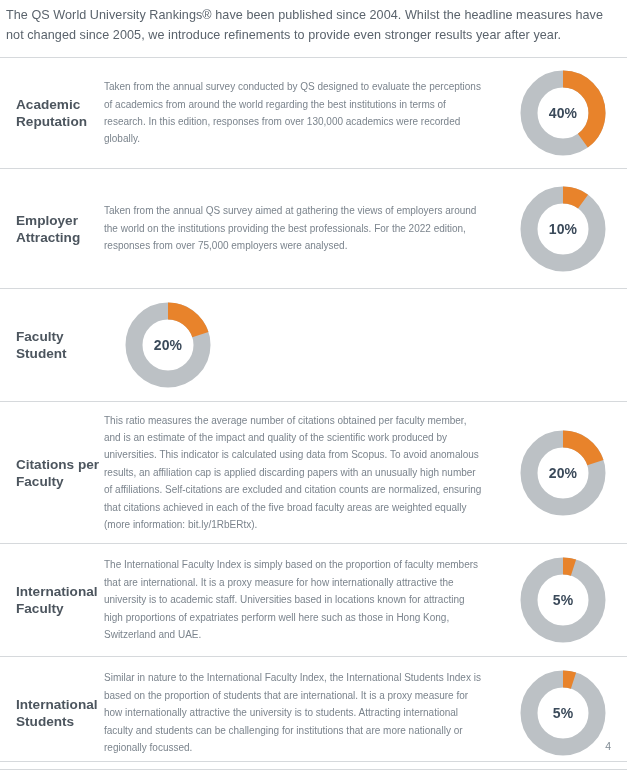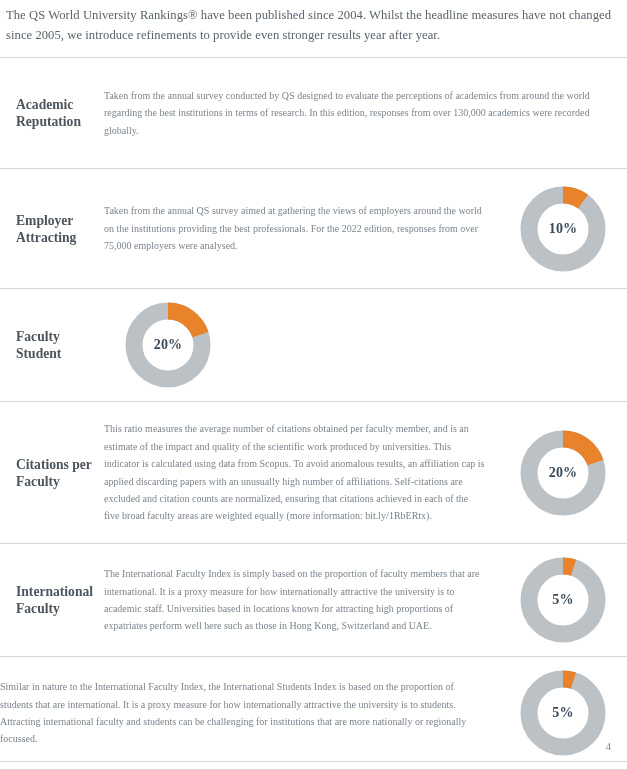--- a/index.html
+++ b/index.html
@@ -14,21 +14,20 @@
     color: #5b6770;
     position: relative;
     overflow: hidden;
   }
 
   .page {
     width: 627px;
     height: 770px;
     position: relative;
     box-sizing: border-box;
-    font-family: Liberation Serif, serif;
   }
 
   
   .intro {
     padding: 6px 10px 0 6px;
     font-size: 12.6px;
     line-height: 19.5px;
     color: #5a636c;
     letter-spacing: 0.005em;
   }
@@ -122,20 +121,29 @@
 
   <div class="intro">
     <p>The QS World University Rankings® have been published since 2004. Whilst the headline measures have not changed since 2005, we introduce refinements to provide even stronger results year after year.</p>
   </div>
 
   <div class="criteria-table">
 
     <div class="criteria-row row-h-111">
       <div class="crit-title">Academic Reputation</div>
       <div class="crit-desc">Taken from the annual survey conducted by QS designed to evaluate the perceptions of academics from around the world regarding the best institutions in terms of research. In this edition, responses from over 130,000 academics were recorded globally.</div>
+      <div class="crit-chart">
+        <div class="donut">
+          <svg width="92" height="92" viewBox="0 0 92 92">
+            <circle cx="46" cy="46" r="34" fill="none" stroke="#BCC1C5" stroke-width="17"></circle>
+            <circle cx="46" cy="46" r="34" fill="none" stroke="#E8832B" stroke-width="17" stroke-dasharray="85.45 128.18" transform="rotate(-90 46 46)"></circle>
+          </svg>
+          <div class="donut-label">40%</div>
+        </div>
+      </div>
     </div>
 
     <div class="criteria-row row-h-120">
       <div class="crit-title">Employer Attracting</div>
       <div class="crit-desc">Taken from the annual QS survey aimed at gathering the views of employers around the world on the institutions providing the best professionals. For the 2022 edition, responses from over 75,000 employers were analysed.</div>
       <div class="crit-chart">
         <div class="donut">
           <svg width="92" height="92" viewBox="0 0 92 92">
             <circle cx="46" cy="46" r="34" fill="none" stroke="#BCC1C5" stroke-width="17"></circle>
             <circle cx="46" cy="46" r="34" fill="none" stroke="#E8832B" stroke-width="17" stroke-dasharray="21.36 192.27" transform="rotate(-90 46 46)"></circle>
@@ -180,20 +188,21 @@
           <svg width="92" height="92" viewBox="0 0 92 92">
             <circle cx="46" cy="46" r="34" fill="none" stroke="#BCC1C5" stroke-width="17"></circle>
             <circle cx="46" cy="46" r="34" fill="none" stroke="#E8832B" stroke-width="17" stroke-dasharray="10.68 202.95" transform="rotate(-90 46 46)"></circle>
           </svg>
           <div class="donut-label">5%</div>
         </div>
       </div>
     </div>
 
     <div class="criteria-row row-h-113">
+      <div class="crit-title">International Students</div>
       <div class="crit-desc">Similar in nature to the International Faculty Index, the International Students Index is based on the proportion of students that are international. It is a proxy measure for how internationally attractive the university is to students. Attracting international faculty and students can be challenging for institutions that are more nationally or regionally focussed.</div>
       <div class="crit-chart">
         <div class="donut">
           <svg width="92" height="92" viewBox="0 0 92 92">
             <circle cx="46" cy="46" r="34" fill="none" stroke="#BCC1C5" stroke-width="17"></circle>
             <circle cx="46" cy="46" r="34" fill="none" stroke="#E8832B" stroke-width="17" stroke-dasharray="10.68 202.95" transform="rotate(-90 46 46)"></circle>
           </svg>
           <div class="donut-label">5%</div>
         </div>
       </div>

